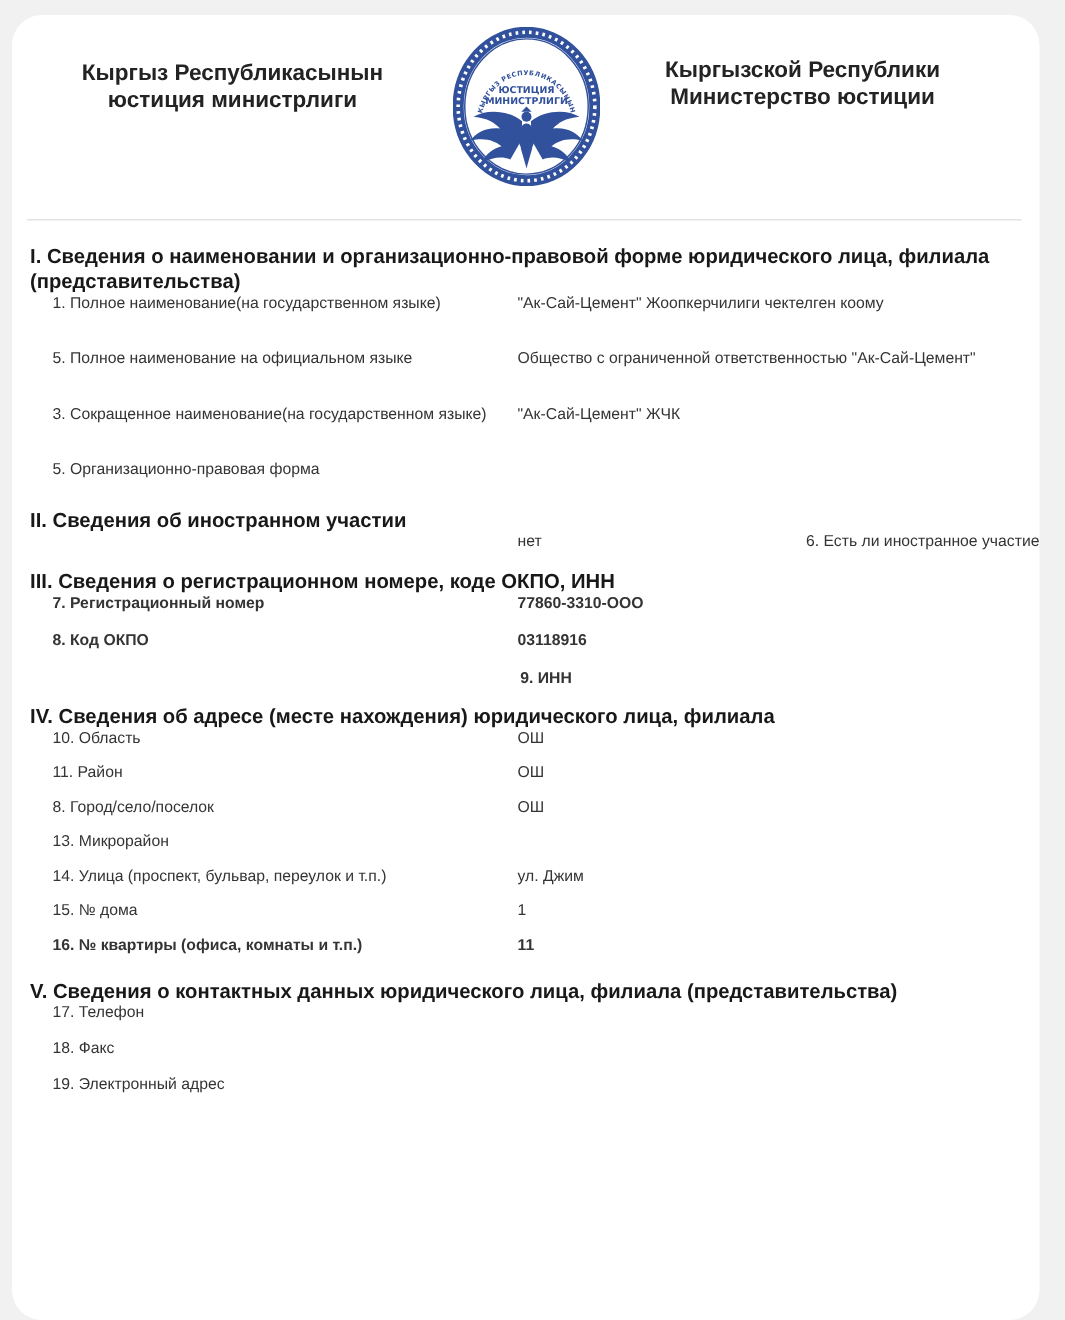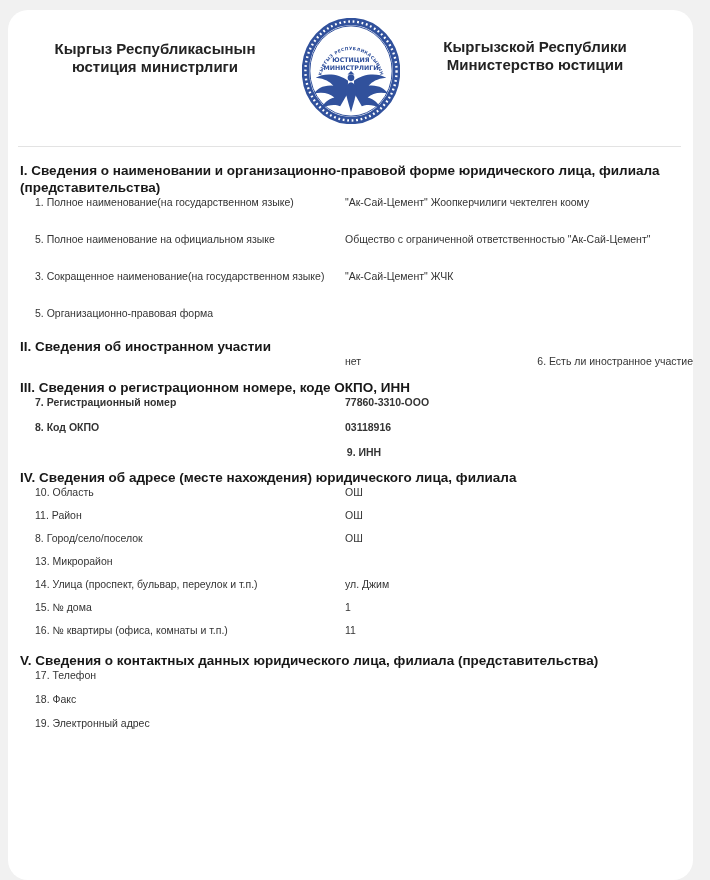--- a/index.html
+++ b/index.html
@@ -104,21 +104,21 @@
   #sec2 .row:last-child { margin-bottom: 12px; text-align: right; }
 
   #sec3 .section-title { margin-top: 7px; }
   #sec3 .row            { margin-bottom: 13px; font-weight: bold; }
   #sec3 .row:first-of-type { margin-top: 8px; }
   #sec3 .row:last-child { margin-bottom: 0; text-align: center; }
 
   #sec4 .section-title { margin-top: 11px; }
   #sec4 .row            { margin-bottom: 11px; }
   #sec4 .row:first-of-type { margin-top: 8px; }
-  #sec4 .row:last-child { margin-bottom: 16px; }
+  #sec4 .row:last-child { margin-bottom: 16px; font-weight: bold; }
 
   #sec5 .section-title { margin-top: 13px; }
   #sec5 .row            { margin-bottom: 12px; }
   #sec5 .row:first-of-type { margin-top: 7px; }
   #sec5 .row:last-child { margin-bottom: 0; }
 
   .seal text { font-family: "DejaVu Sans", sans-serif; }
 </style>
 </head>
 <body>

